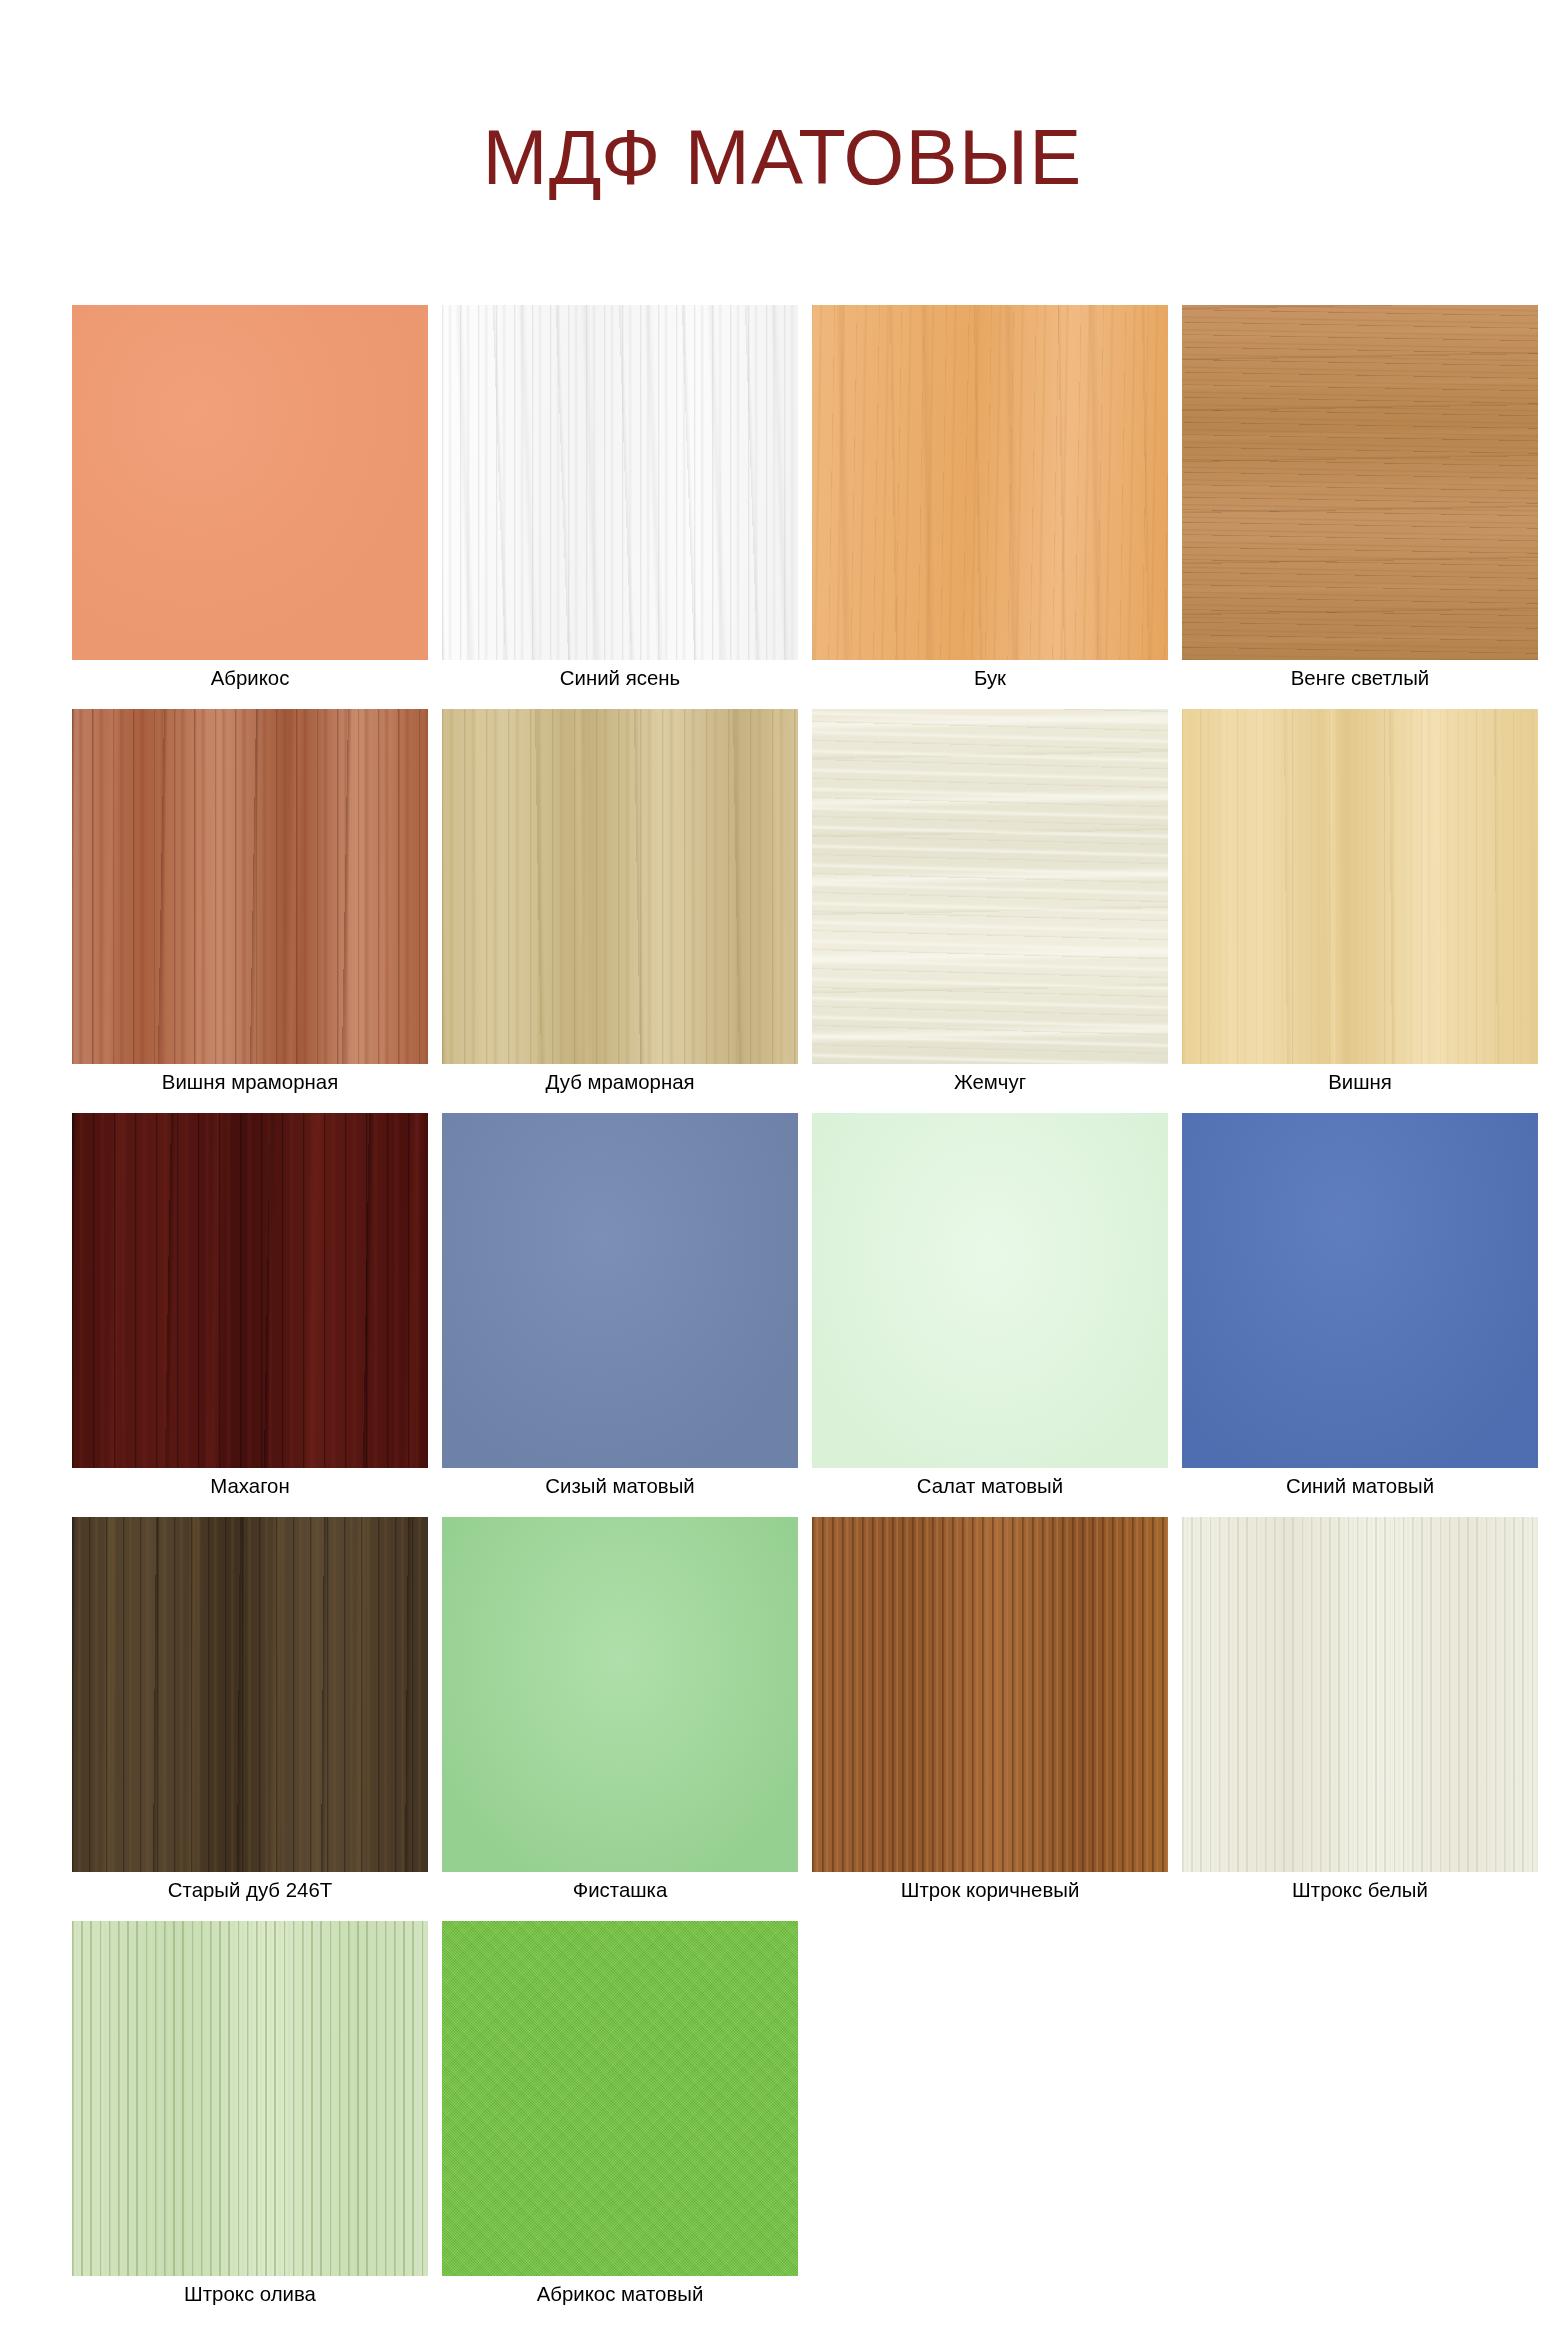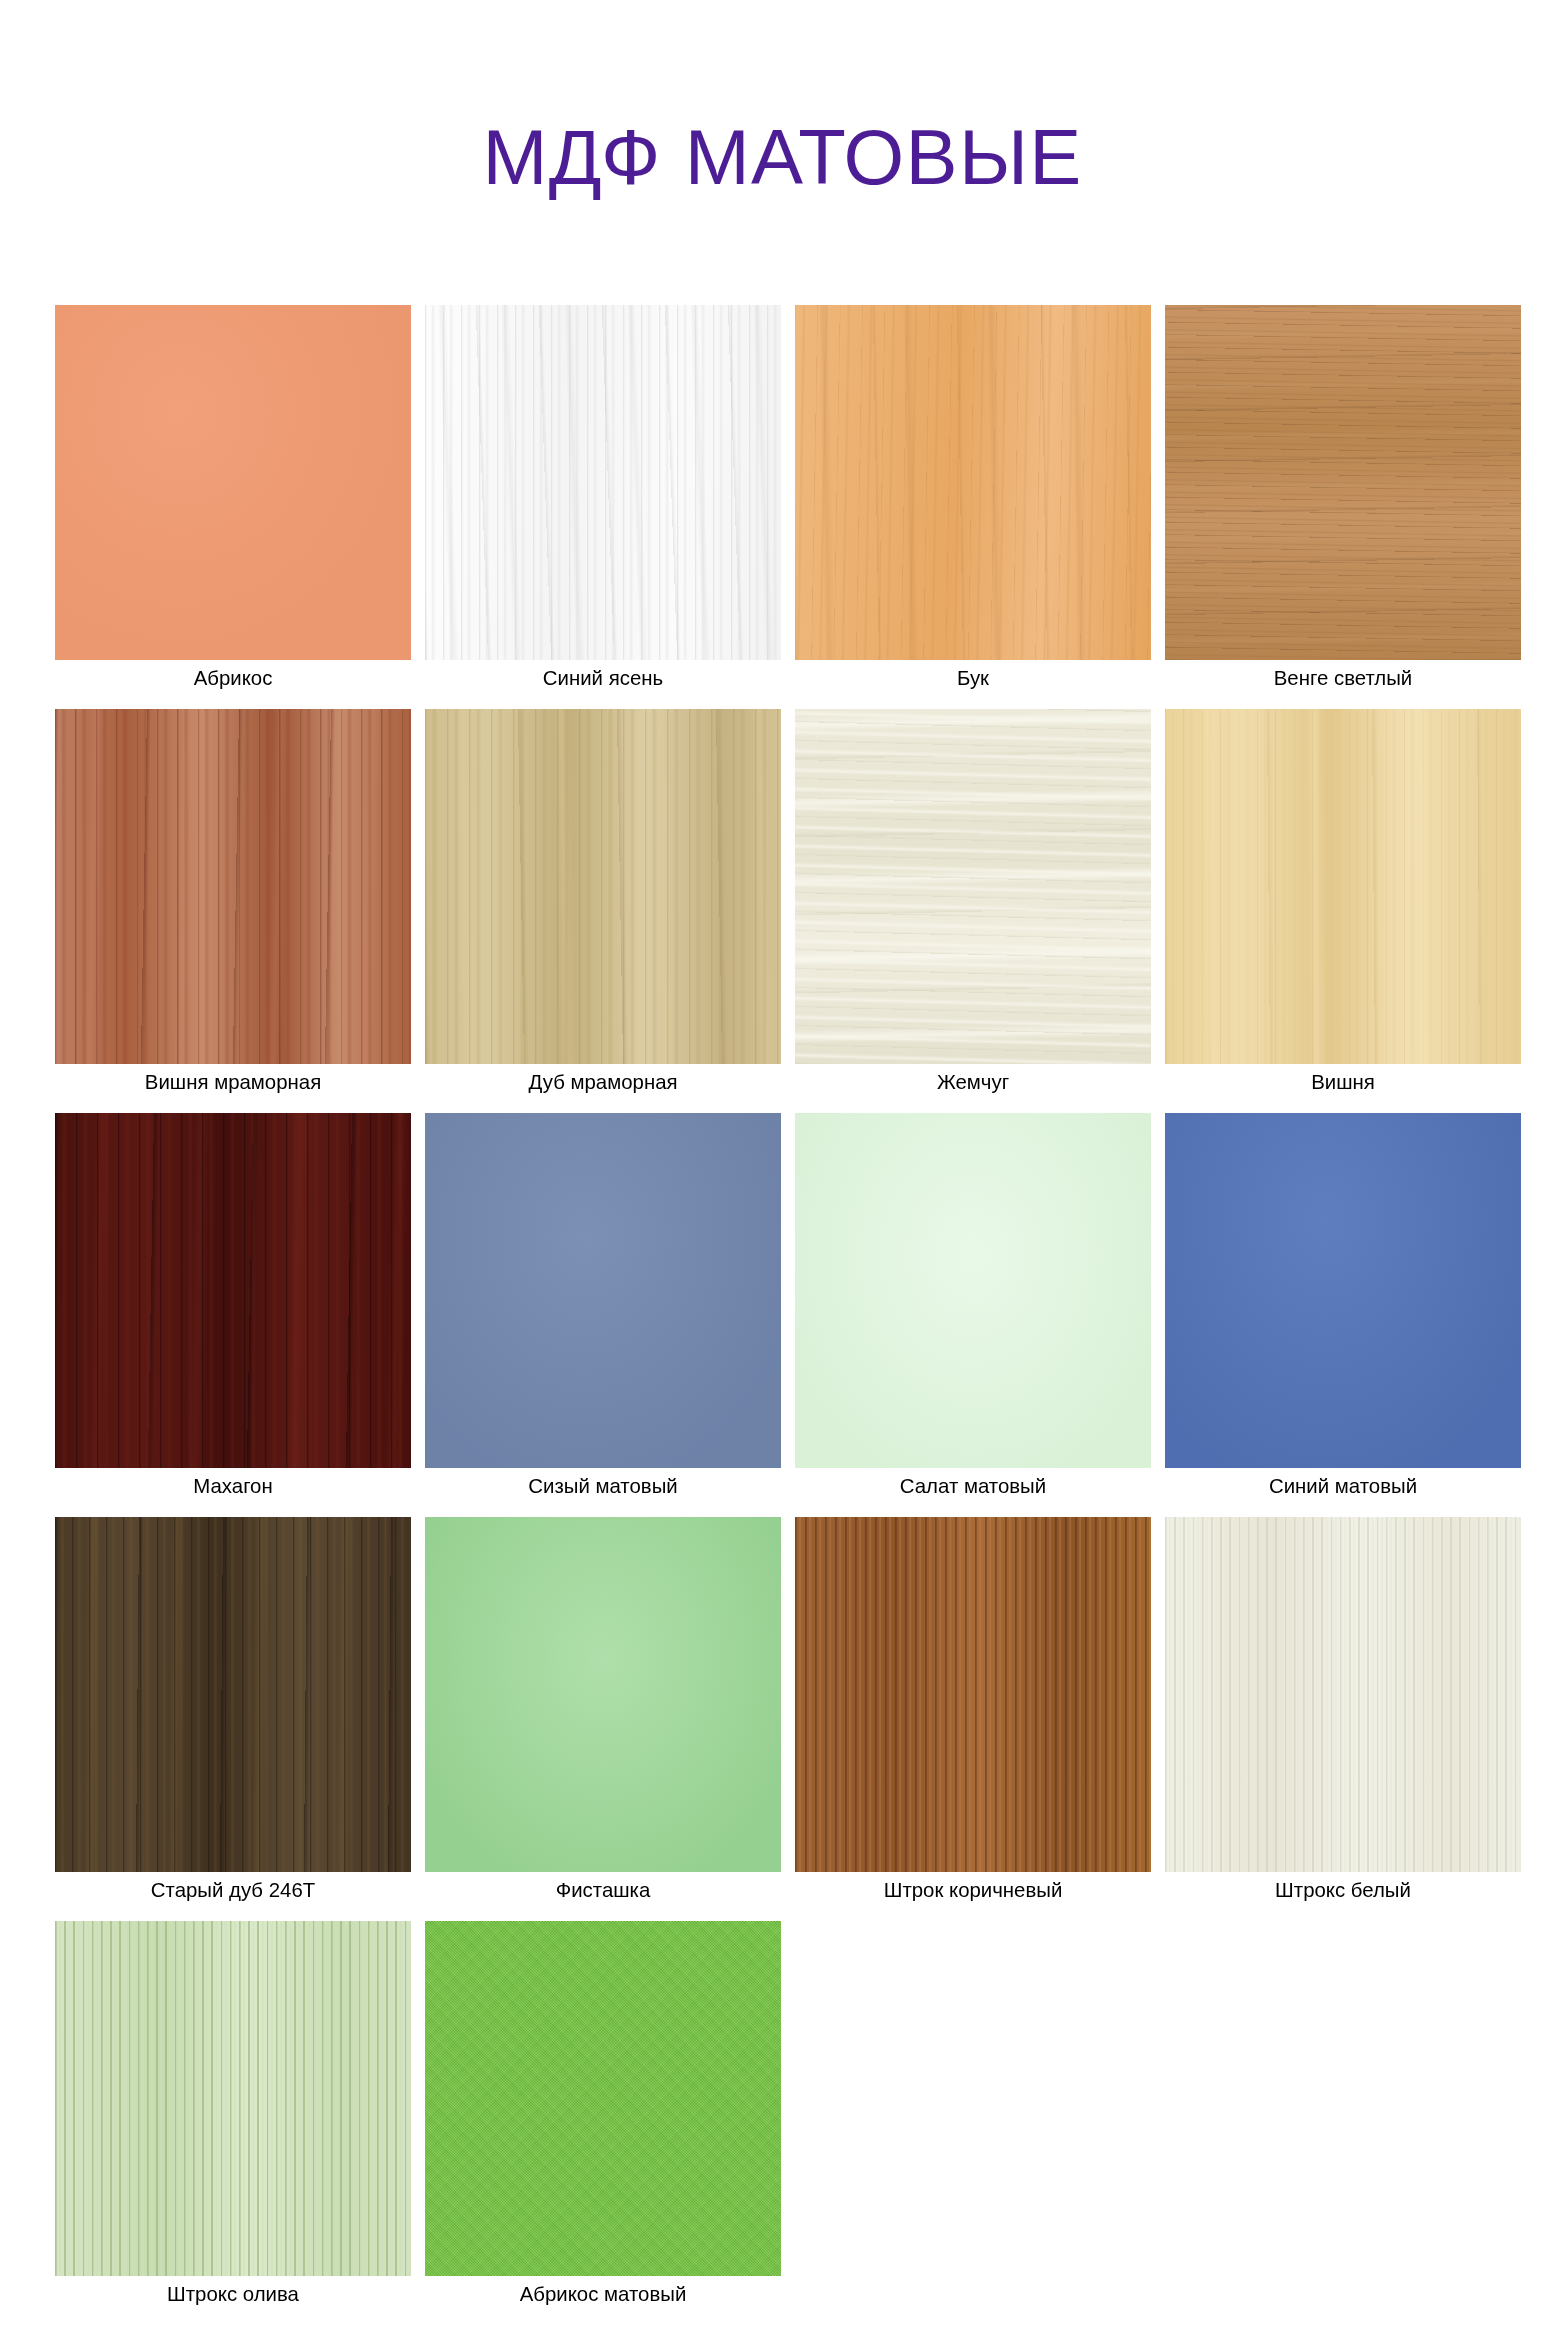--- a/index.html
+++ b/index.html
@@ -27,28 +27,28 @@
   .page-title {
     position: absolute;
     top: 63px;
     left: 0;
     width: 1565px;
     text-align: center;
     font-size: 78px;
     font-weight: 400;
     letter-spacing: 1.3px;
     line-height: 1.1;
-    color: #4c1d95;
+    color: #7f1d1d;
     font-family: "Liberation Sans", sans-serif;
   }
 
   .grid {
     position: absolute;
     top: 305px;
-    left: 35px;
+    left: 52px;
     width: 1481px;
     padding-left: 20px;
   }
 
   .row {
     display: flex;
     gap: 0px;
     margin-bottom: 16px;
   }
 

